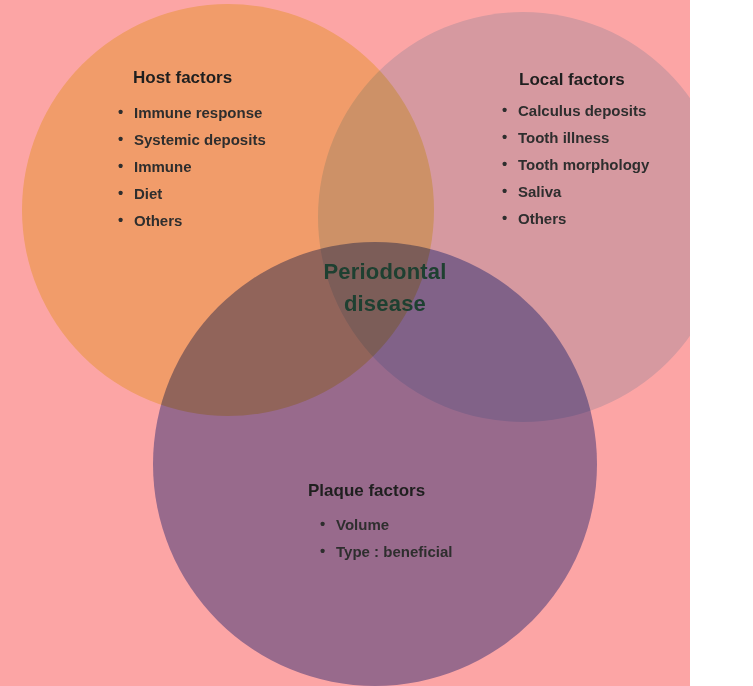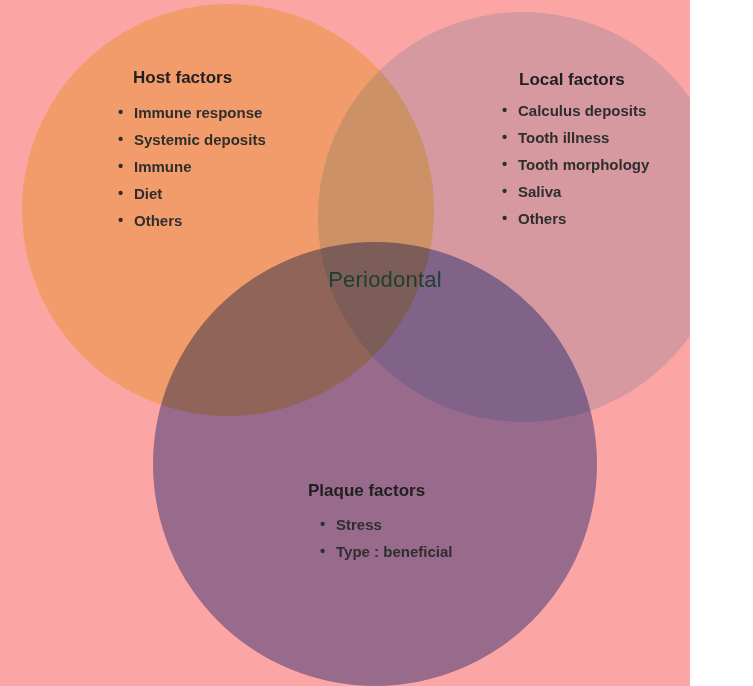--- a/index.html
+++ b/index.html
@@ -57,25 +57,25 @@
 
   #host-block  {left:133px; top:68px;}
   #host-block ul{margin-left:-15px; margin-top:16px;}
   #local-block {left:519px; top:70px;}
   #local-block ul{margin-left:-17px; }
   #plaque-block{left:308px; top:481px;}
   #plaque-block ul{margin-left:12px; margin-top:15px;}
 
   #center-label{
     position:absolute;
-    left:275px; top:264px;
+    left:275px; top:256px;
     width:220px;
     text-align:center;
     font-size:22px;
-    font-weight:normal;
+    font-weight:bold;
     line-height:1.45;
     letter-spacing:0.2px;
   }
 </style>
 </head>
 <body>
 
 <div class="stage">
 
   <div class="circle" id="host-circle" style="background: rgb(244, 241, 164);"></div>
@@ -100,22 +100,23 @@
       <li>Tooth illness</li>
       <li>Tooth morphology</li>
       <li>Saliva</li>
       <li>Others</li>
     </ul>
   </div>
 
   <div class="label-block" id="plaque-block">
     <div class="heading">Plaque factors</div>
     <ul class="items">
-      <li>Stress</li>
+      <li>Volume</li>
       <li>Type : beneficial</li>
     </ul>
   </div>
 
   <div id="center-label" style="color: rgb(30, 64, 49);">
     <div>Periodontal</div>
+    <div>disease</div>
   </div>
 
 </div>
 
 </body></html>

